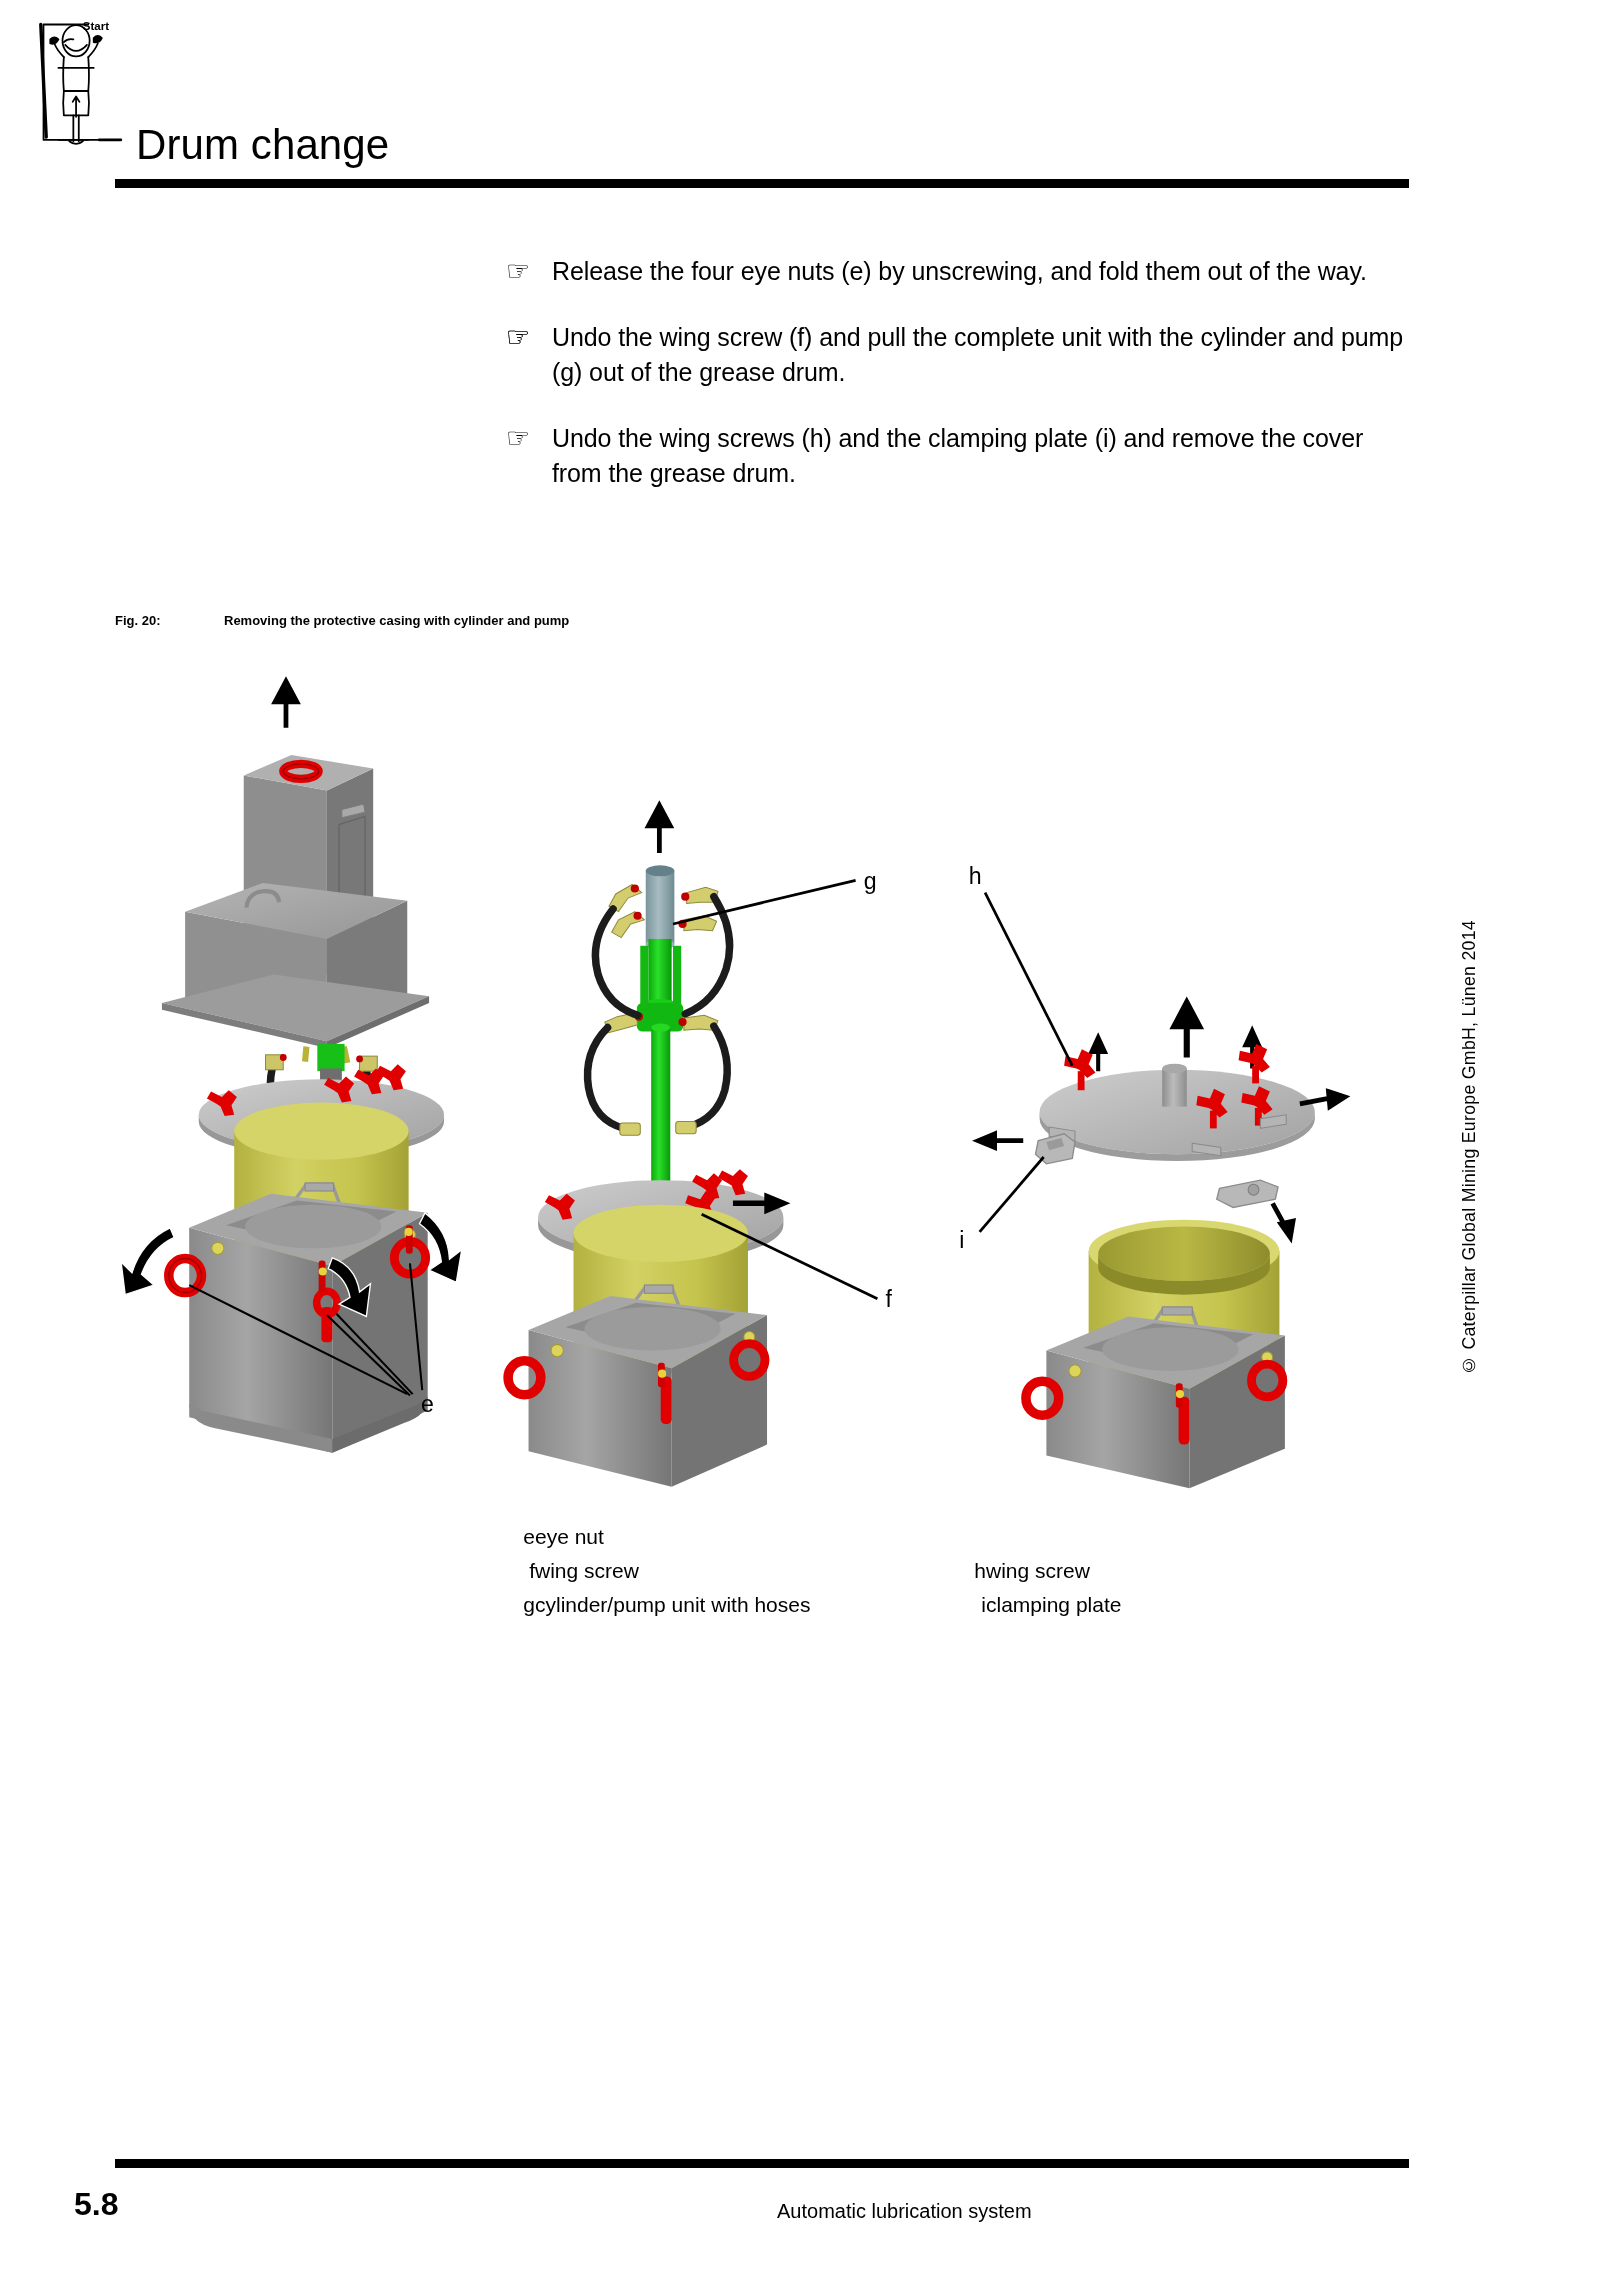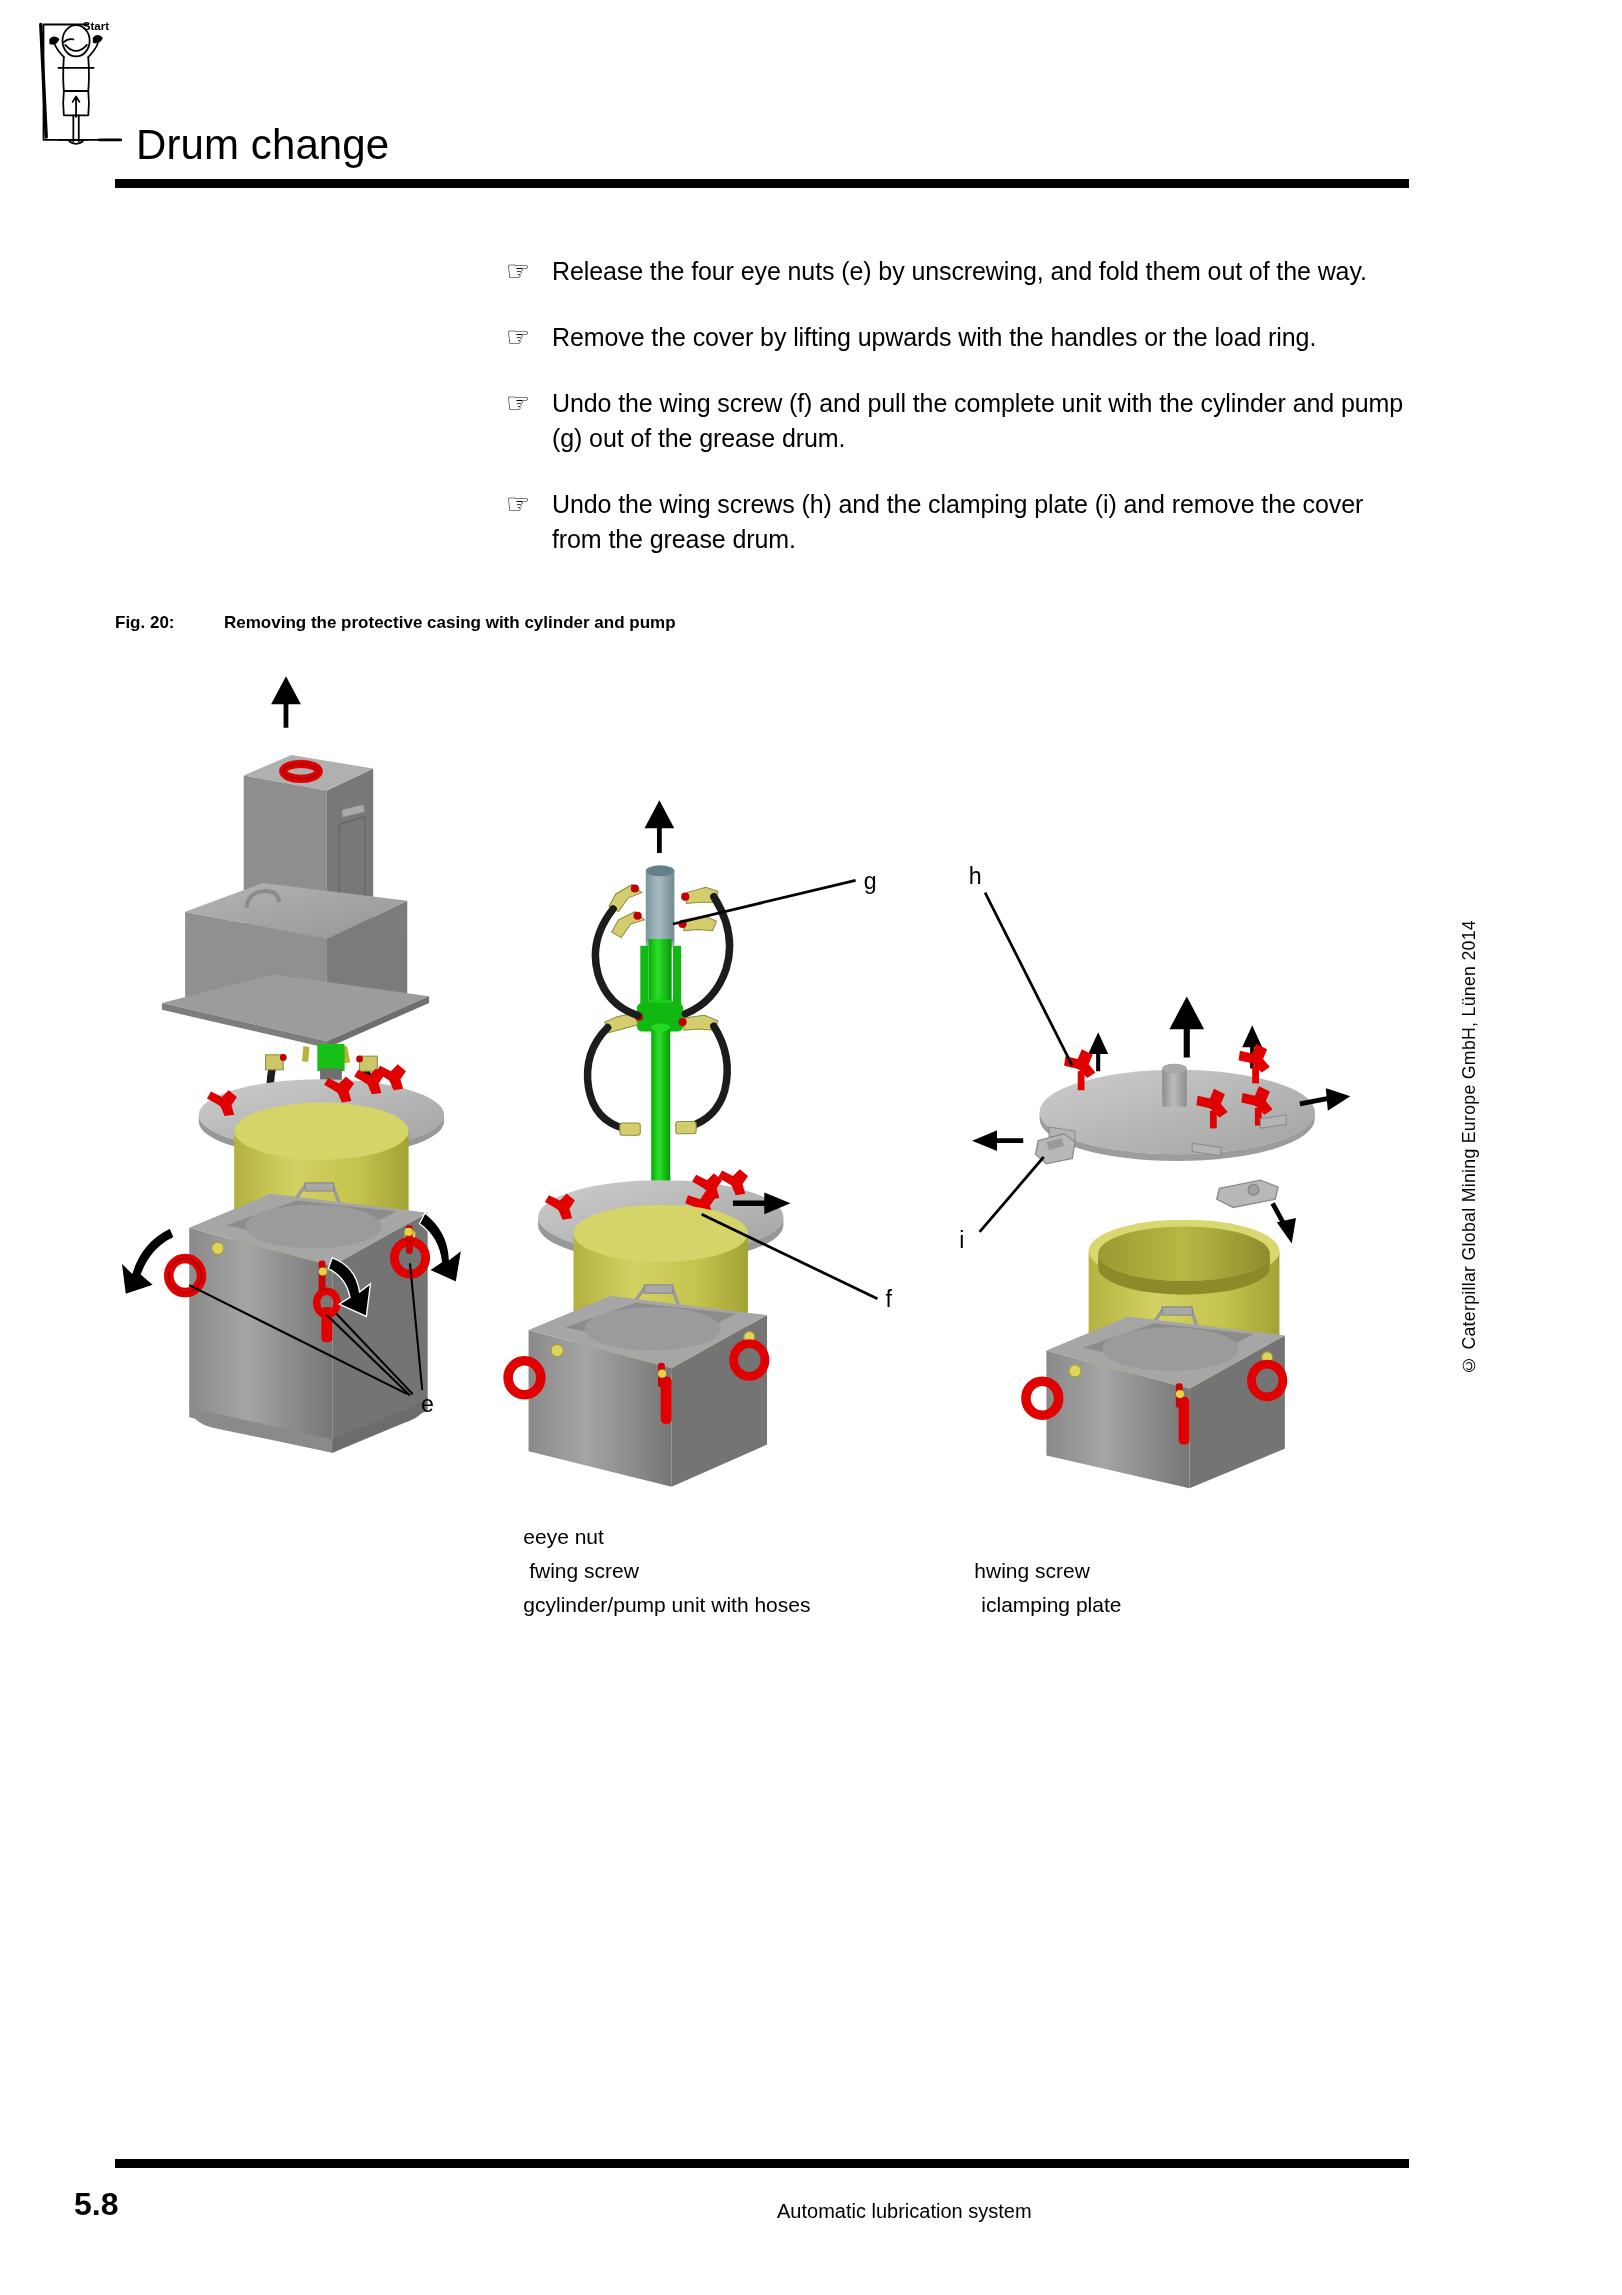--- a/index.html
+++ b/index.html
@@ -34,21 +34,21 @@
     font-family: "DejaVu Sans", sans-serif;
   }
   .instr-text {
     font-size: 25px; line-height: 35px; font-weight: 400;
     letter-spacing: -0.1px;
   }
 
   
   .fig-caption {
     position: absolute; left: 115px; top: 613px;
-    font-size: 17px; font-weight: bold; white-space: nowrap;
+    font-size: 13px; font-weight: bold; white-space: nowrap;
   }
   .fig-caption .fig-num { display: inline-block; width: 109px; }
 
   
   .figure-area {
     position: absolute; left: 102px; top: 654px;
     width: 1281px; height: 852px;
   }
   .figure-area svg { display: block; width: 100%; height: 100%; }
 
@@ -130,21 +130,20 @@
   <div class="header-title">Drum change</div>
   <div class="header-rule"></div>
 
   <div class="instructions">
     <div class="instr-item">
       <span class="instr-hand">☞</span>
       <span class="instr-text">Release the four eye nuts (e) by unscrewing, and fold them out of the way.</span>
     </div>
     <div class="instr-item">
       <span class="instr-hand">☞</span>
-      <span class="instr-text">Remove the cover by lifting upwards with the handles or the load ring.</span>
     </div>
     <div class="instr-item">
       <span class="instr-hand">☞</span>
       <span class="instr-text">Undo the wing screw (f) and pull the complete unit with the cylinder and pump (g) out of the grease drum.</span>
     </div>
     <div class="instr-item">
       <span class="instr-hand">☞</span>
       <span class="instr-text">Undo the wing screws (h) and the clamping plate (i) and remove the cover from the grease drum.</span>
     </div>
   </div>

